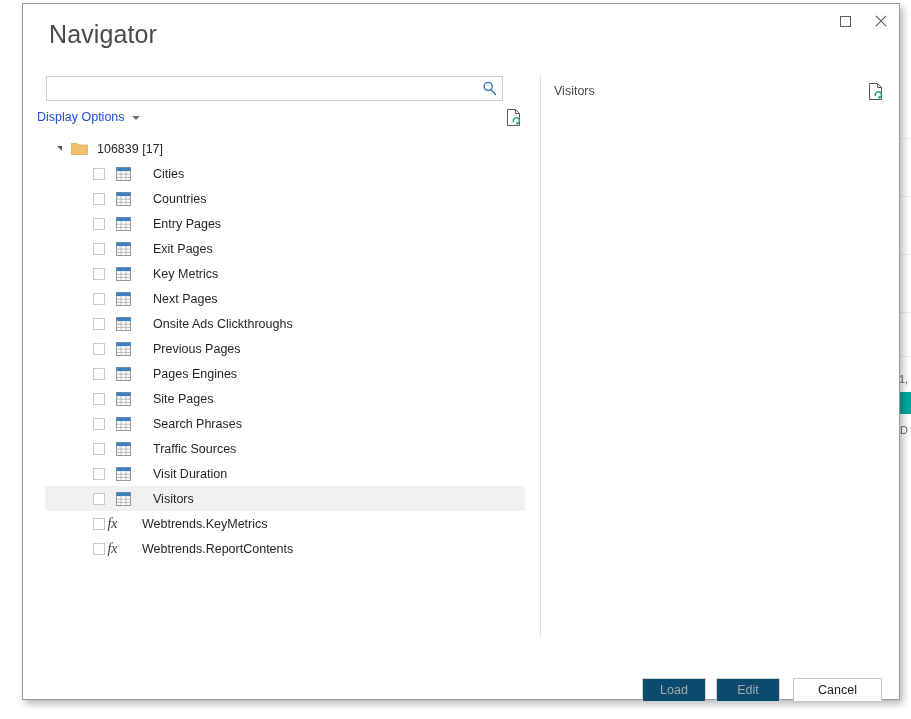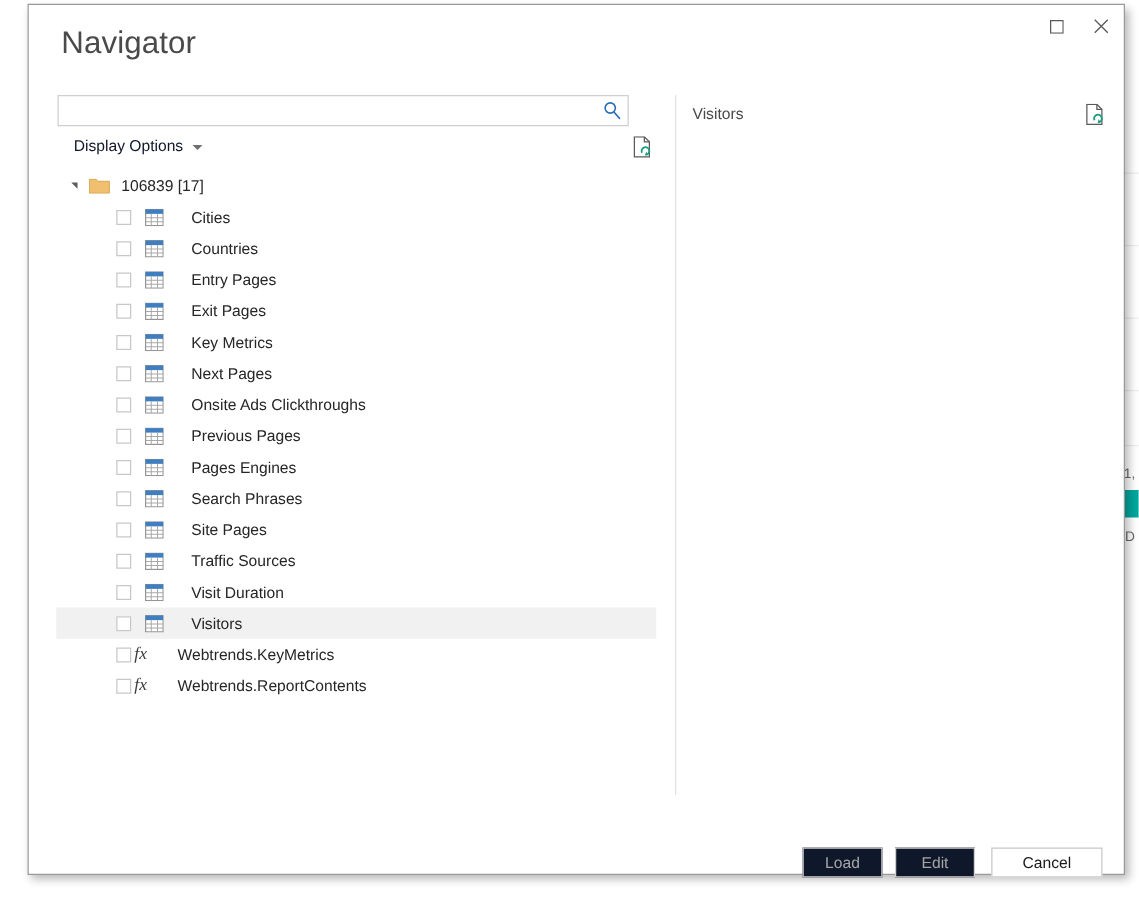--- a/index.html
+++ b/index.html
@@ -67,22 +67,22 @@
     font-size: 12px; color: #333; padding: 0 6px;
     box-sizing: border-box;
   }
   .search-icon {
     position: absolute; right: 4px; top: 3px;
     width: 17px; height: 17px;
   }
 
   
   .dispopt {
-    position: absolute; left: 36px; top: 106px;
-    font-size: 12.5px; color: #0f172a;
+    position: absolute; left: 14px; top: 106px;
+    font-size: 12.5px; color: #1d4ed8;
     display: flex; align-items: center; gap: 7px;
     cursor: default;
     justify-content: space-between;
   }
   .caret-down {
     width: 0; height: 0;
     border-left: 4px solid transparent;
     border-right: 4px solid transparent;
     border-top: 4px solid #707070;
     margin-top: 2px;
@@ -146,21 +146,21 @@
     position: absolute; left: 531px; top: 80px;
     font-size: 12.5px; color: #4a4a4a;
   }
 
   
   .footer { position: absolute; left: 0; bottom: 21px; width: 878px; }
   .btn {
     position: absolute;
     width: 64px; height: 24px;
     border: 1px solid #cfcfcf;
-    background: #0f172a;
+    background: #0c4a6e;
     font-family: "Liberation Sans", sans-serif;
     font-size: 12.5px;
     color: #1a1a1a;
     box-sizing: border-box;
     cursor: pointer;
     padding: 0;
   }
   .btn.disabled { color: #a6a6a6; cursor: default; }
   .btn-load { right: 195px; }
   .btn-edit { right: 121px; }
@@ -335,32 +335,32 @@
           </div>
           <div class="row">
             <span class="cbx"></span>
             <span class="leaf-ico">
               <svg viewBox="0 0 15 14">
                 <rect x="0.5" y="0.5" width="14" height="13" fill="#ffffff" stroke="#8e8e8e" stroke-width="0.9"></rect>
                 <rect x="0.5" y="0.5" width="14" height="3.6" fill="#3f7fc1"></rect>
                 <path d="M5,4.1 L5,13.5 M10,4.1 L10,13.5 M0.5,7.2 L14.5,7.2 M0.5,10.4 L14.5,10.4" stroke="#a8a8a8" stroke-width="0.8"></path>
               </svg>
             </span>
+            <span class="leaf-label">Site Pages</span>
+          </div>
+          <div class="row">
+            <span class="cbx"></span>
+            <span class="leaf-ico">
+              <svg viewBox="0 0 15 14">
+                <rect x="0.5" y="0.5" width="14" height="13" fill="#ffffff" stroke="#8e8e8e" stroke-width="0.9"></rect>
+                <rect x="0.5" y="0.5" width="14" height="3.6" fill="#3f7fc1"></rect>
+                <path d="M5,4.1 L5,13.5 M10,4.1 L10,13.5 M0.5,7.2 L14.5,7.2 M0.5,10.4 L14.5,10.4" stroke="#a8a8a8" stroke-width="0.8"></path>
+              </svg>
+            </span>
             <span class="leaf-label">Search Phrases</span>
-          </div>
-          <div class="row">
-            <span class="cbx"></span>
-            <span class="leaf-ico">
-              <svg viewBox="0 0 15 14">
-                <rect x="0.5" y="0.5" width="14" height="13" fill="#ffffff" stroke="#8e8e8e" stroke-width="0.9"></rect>
-                <rect x="0.5" y="0.5" width="14" height="3.6" fill="#3f7fc1"></rect>
-                <path d="M5,4.1 L5,13.5 M10,4.1 L10,13.5 M0.5,7.2 L14.5,7.2 M0.5,10.4 L14.5,10.4" stroke="#a8a8a8" stroke-width="0.8"></path>
-              </svg>
-            </span>
-            <span class="leaf-label">Site Pages</span>
           </div>
           <div class="row">
             <span class="cbx"></span>
             <span class="leaf-ico">
               <svg viewBox="0 0 15 14">
                 <rect x="0.5" y="0.5" width="14" height="13" fill="#ffffff" stroke="#8e8e8e" stroke-width="0.9"></rect>
                 <rect x="0.5" y="0.5" width="14" height="3.6" fill="#3f7fc1"></rect>
                 <path d="M5,4.1 L5,13.5 M10,4.1 L10,13.5 M0.5,7.2 L14.5,7.2 M0.5,10.4 L14.5,10.4" stroke="#a8a8a8" stroke-width="0.8"></path>
               </svg>
             </span>

